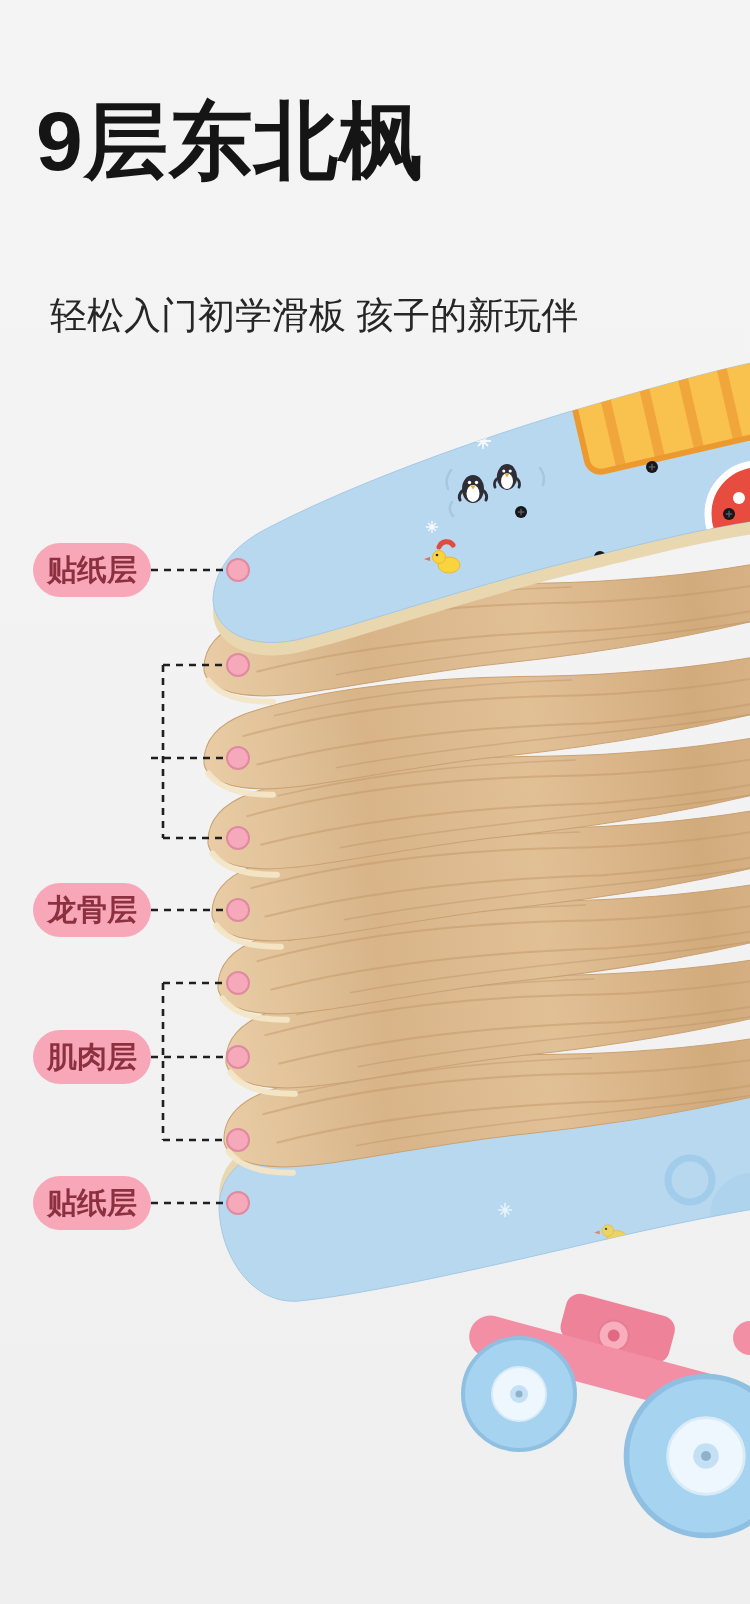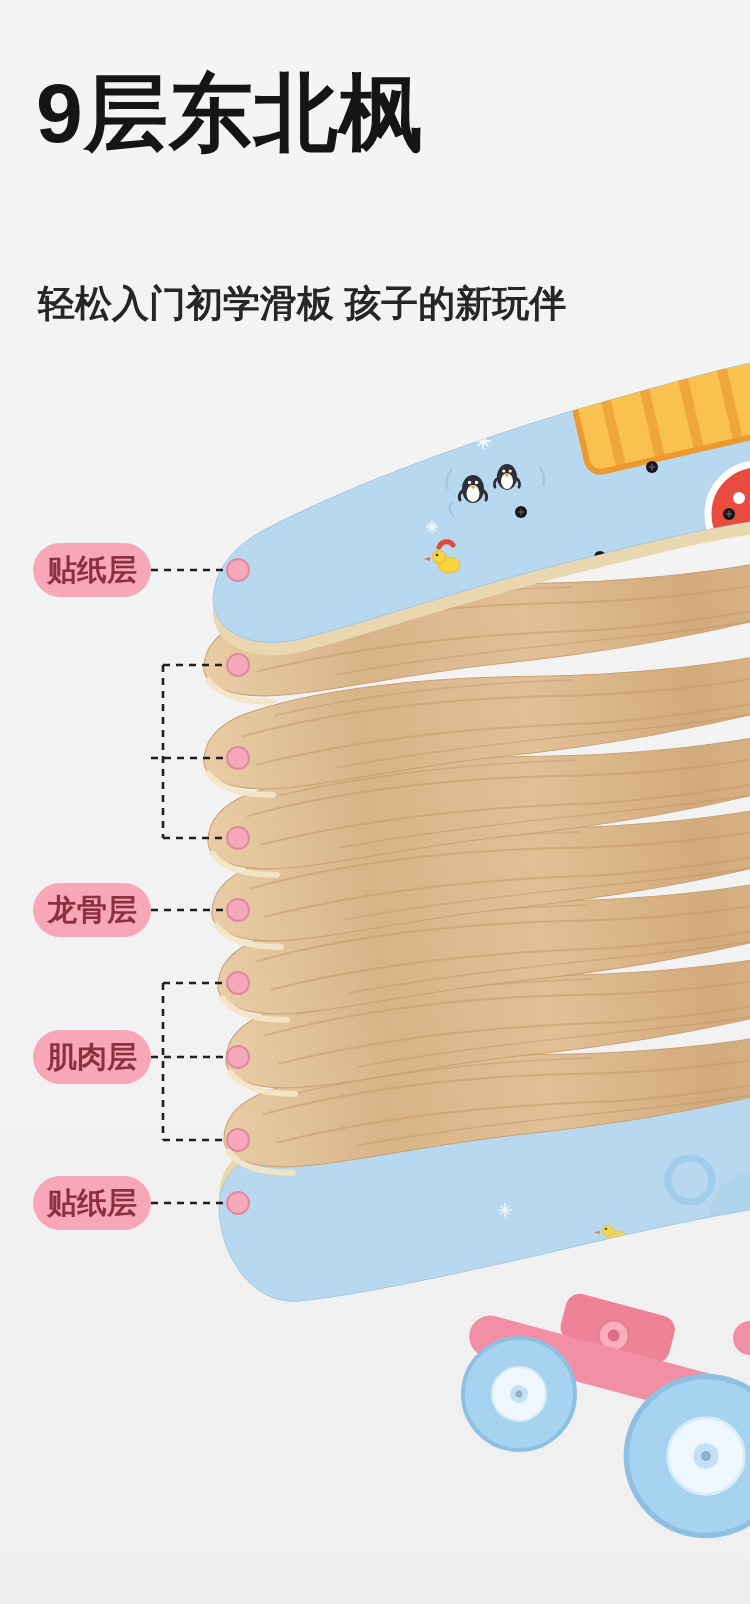--- a/index.html
+++ b/index.html
@@ -4,22 +4,22 @@
 <style>
   html,body{margin:0;padding:0;background:#e9e9e9;}
   .canvas{
     position:relative;width:750px;height:1604px;overflow:hidden;
     background:linear-gradient(180deg,#f4f4f4 0%,#f2f2f2 60%,#efefef 100%);
     font-family:"Liberation Sans","DejaVu Sans",sans-serif;
   }
   
   .title{position:absolute;left:36px;top:62px;margin:0;font-size:84px;font-weight:900;
          color:#151515;line-height:1.23;letter-spacing:1px;}
-  .title span{display:block;}
-  .subtitle{position:absolute;left:38px;top:279px;margin:0;font-size:37px;font-weight:700;color:#262626;}
+  .title span{display:block;margin-top:28px;}
+  .subtitle{position:absolute;left:38px;top:279px;margin:12px;font-size:37px;font-weight:400;color:#262626;}
   
   .pill{position:absolute;left:33px;width:118px;height:54px;background:#f7a7b8;
         border-radius:27px;color:#8c3040;font-size:30px;font-weight:700;
         display:flex;align-items:center;justify-content:center;z-index:5;font-family:Liberation Serif, serif;}
   
   svg.art{position:absolute;left:0;top:0;z-index:1;}
   .plank-body{fill:url(#woodGrad);stroke:#c9a173;stroke-width:1;}
   .grain{fill:none;stroke:#c29768;stroke-width:2;opacity:.5;}
   .grain-light{fill:none;stroke:#b18a5c;stroke-width:1.5;opacity:.35;}
   .plank-edge{fill:none;stroke:#f3e6c6;stroke-width:6;stroke-linecap:round;opacity:.95;}

